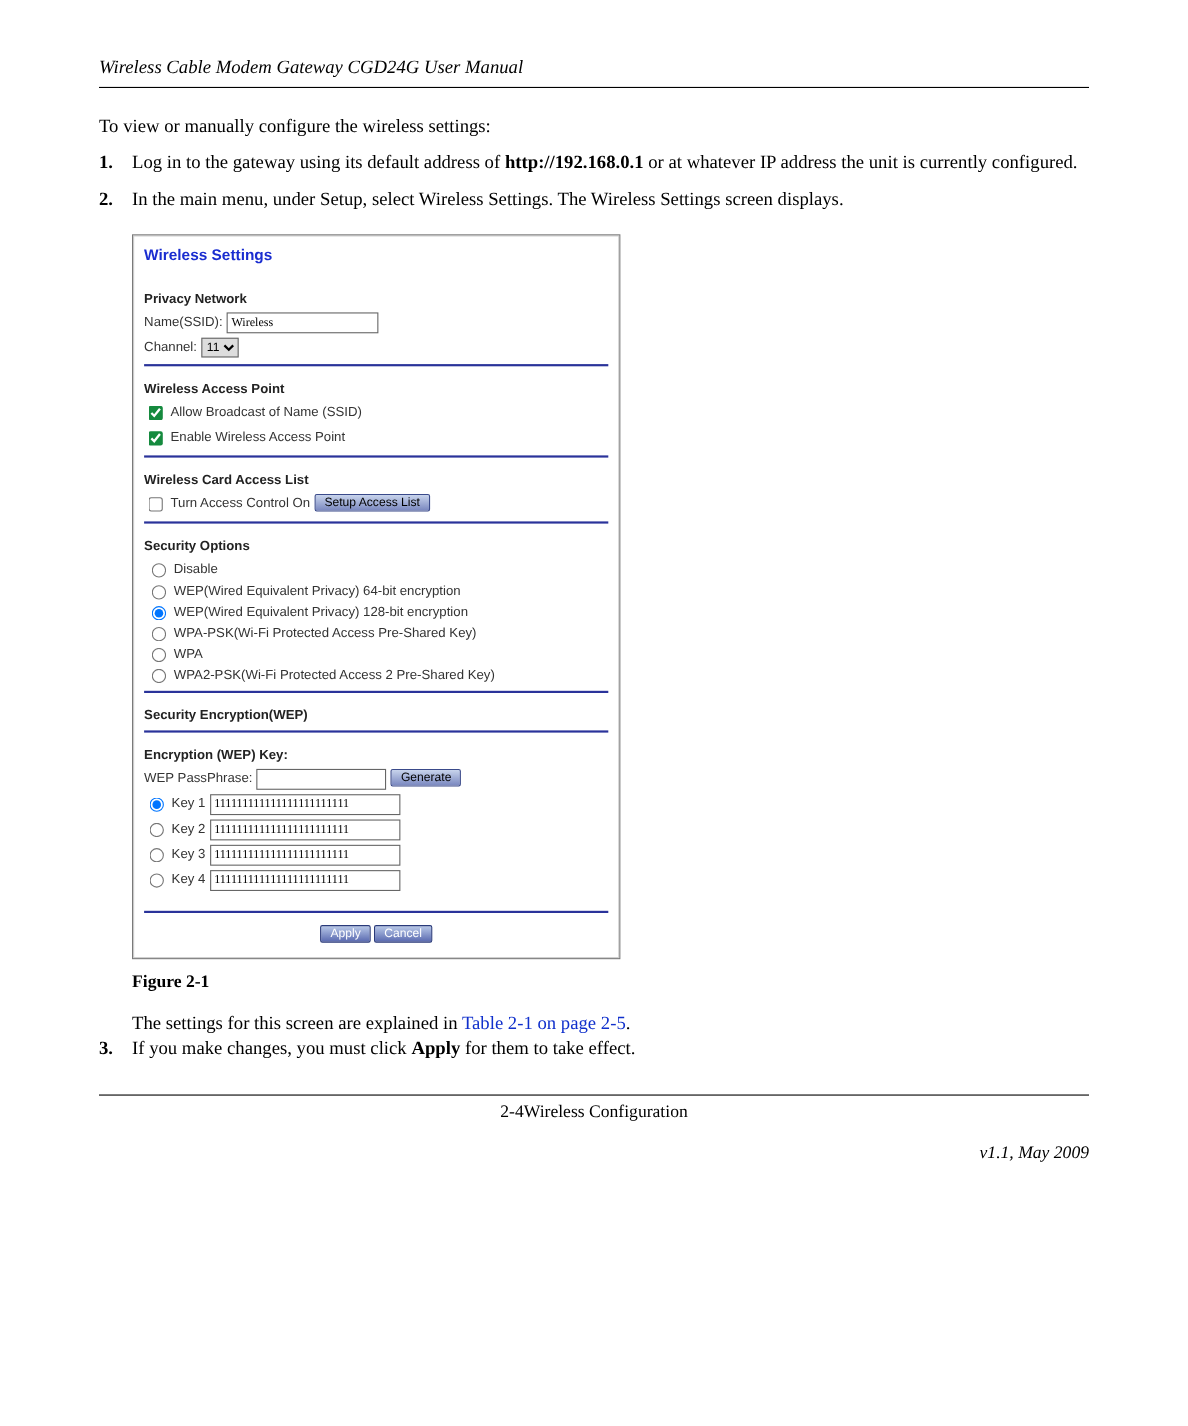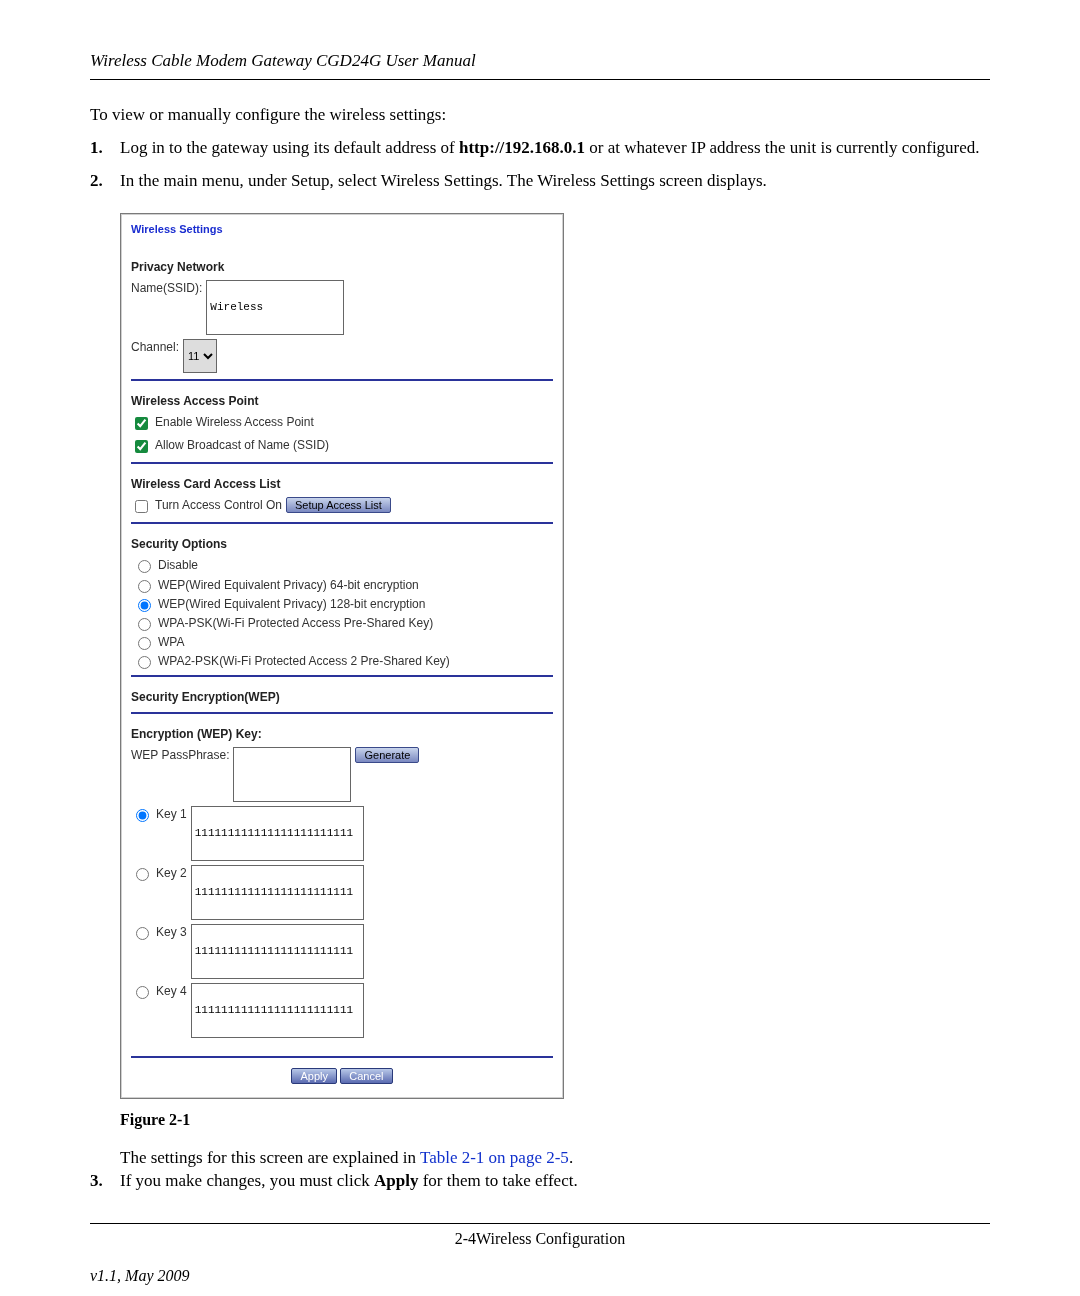--- a/index.html
+++ b/index.html
@@ -54,21 +54,21 @@
     font-family: Arial, Helvetica, sans-serif;
     font-size: 12px;
     box-shadow: 0 0 0 1px #d0d0d0 inset;
   }
   .shot-inner {
     padding: 6px 10px 14px 10px;
   }
   .shot-title {
     color: #1a2dd0;
     font-weight: bold;
-    font-size: 11px;
+    font-size: 14px;
     padding: 2px 0 10px 0;
   }
   .sect-head {
     font-weight: bold;
     color: #222;
     margin: 12px 0 5px 0;
     font-size: 12px;
   }
   .thinline {
     border: none;
@@ -78,32 +78,32 @@
   .row {
     display: flex;
     align-items: flex-start;
     gap: 4px;
     margin: 4px 0;
     font-size: 12px;
     color: #333;
   }
   .row label, .row span { font-size: 12px; }
   .txtin {
-    font-family: Liberation Mono, monospace;
-    font-size: 11px;
-    padding: 19px 3px;
+    font-family: Liberation Serif, serif;
+    font-size: 11px;
+    padding: 1px 3px;
     border: 1px solid #666;
     background: #fff;
     height: 15px;
   }
   .sel {
     font-size: 11px;
     border: 1px solid #666;
     background: #ddd;
-    height: 34px;
+    height: 18px;
   }
   .greenchk {
     accent-color: #158a3e;
   }
   .btn3d {
     font-size: 11px;
     padding: 1px 8px;
     background: linear-gradient(#b8c8e8, #5a6ab0);
     border: 1px solid #2a3a7a;
     color: #fff;
@@ -132,21 +132,21 @@
   }
   .footer-bar {
     border-top: 1px solid #000;
     margin-top: 30px;
     padding-top: 4px;
     display: flex;
     justify-content: center;
     font-size: 16px;
   }
   .footer-ver {
-    text-align: left;
+    text-align: right;
     font-style: italic;
     font-size: 16px;
     margin-top: 16px;
   }
 </style>
 </head>
 <body>
 
 <div class="header-title">Wireless Cable Modem Gateway CGD24G User Manual</div>
 <hr class="hr-top">
@@ -179,25 +179,25 @@
       <span>Channel:</span>
       <select class="sel">
         <option>11</option>
       </select>
     </div>
     <hr class="thinline">
 
     <div class="sect-head">Wireless Access Point</div>
     <div class="row">
       <input type="checkbox" checked="" class="greenchk" style="">
+      <span>Allow Broadcast of Name (SSID)</span>
+    </div>
+    <div class="row">
+      <input type="checkbox" checked="" class="greenchk" style="">
       <span>Enable Wireless Access Point</span>
-    </div>
-    <div class="row">
-      <input type="checkbox" checked="" class="greenchk" style="">
-      <span>Allow Broadcast of Name (SSID)</span>
     </div>
     <hr class="thinline">
 
     <div class="sect-head">Wireless Card Access List</div>
     <div class="row">
       <input type="checkbox" style="">
       <span>Turn Access Control On</span>
       <button class="btn3d-light">Setup Access List</button>
     </div>
     <hr class="thinline">

